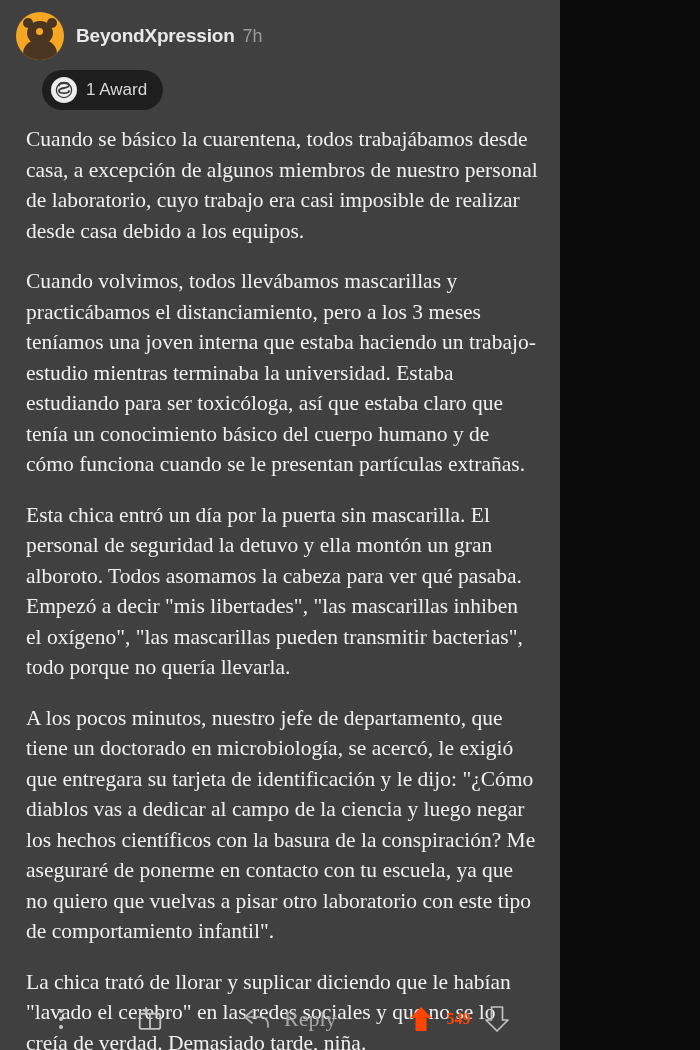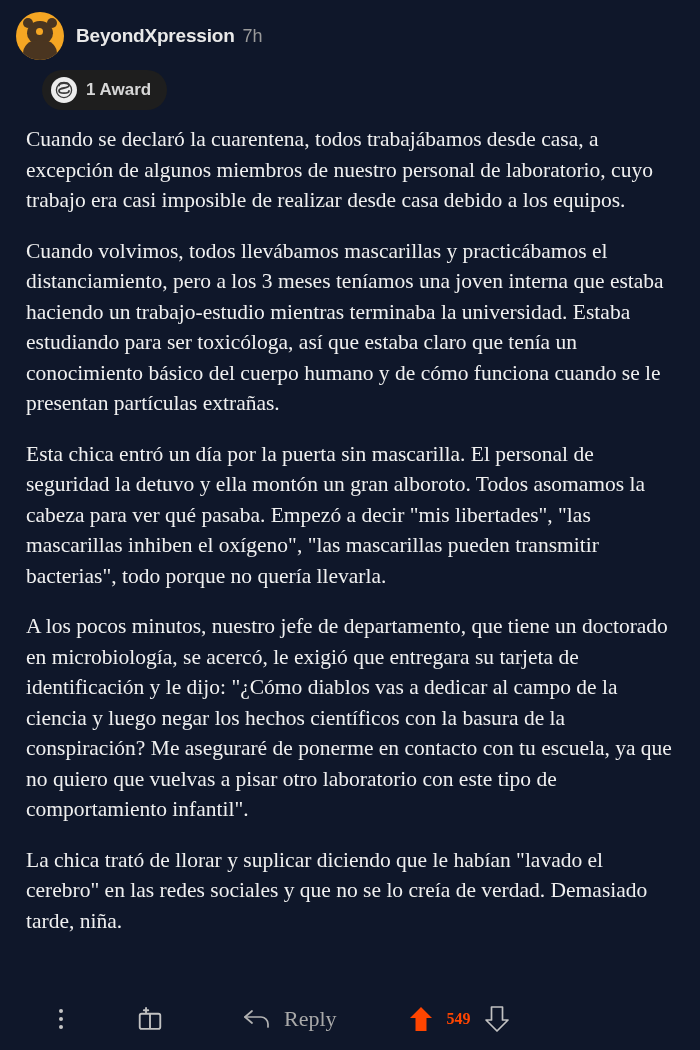--- a/index.html
+++ b/index.html
@@ -9,23 +9,23 @@
   }
   body {
     width: 700px;
     height: 1050px;
     font-family: "Liberation Sans", sans-serif;
     color: #e6e6e6;
     overflow: hidden;
   }
   .post {
     position: relative;
-    width: 700px;
+    width: 560px;
     height: 1050px;
-    background: #0f172a;
+    background: #404040;
     box-sizing: border-box;
     padding: 0;
   }
 
   
   .header {
     display: flex;
     align-items: center;
     padding: 12px 16px 4px 16px;
     gap: 12px;
@@ -92,21 +92,20 @@
   .award-row {
     padding: 6px 16px 10px 42px;
   }
   .award-pill {
     display: inline-flex;
     align-items: center;
     gap: 9px;
     background: #1e1e1e;
     border-radius: 20px;
     padding: 7px 16px 7px 9px;
-    font-weight: bold;
   }
   .award-icon {
     width: 26px;
     height: 26px;
     border-radius: 50%;
     background: #ededed;
     display: flex;
     align-items: center;
     justify-content: center;
   }
@@ -210,21 +209,21 @@
         <svg width="18" height="18" viewBox="0 0 18 18">
           <path d="M4 4.5 C4 2.8 6 2 9 2 C12 2 14 2.8 14 4.5 C14 6 12 6.5 9 7 C6 7.5 4 8.2 4 9.8 C4 11.5 6 12.2 9 12.2 C12 12.2 14 11.4 14 9.8" fill="none" stroke="#3a3a3a" stroke-width="1.8" stroke-linecap="round"></path>
           <circle cx="9" cy="9" r="7.6" fill="none" stroke="#3a3a3a" stroke-width="1.3"></circle>
         </svg>
       </span>
       <span class="award-label">1 Award</span>
     </div>
   </div>
 
   <div class="body-text">
-    <p>Cuando se declaró la cuarentena, todos trabajábamos desde casa, a excepción de algunos miembros de nuestro personal de laboratorio, cuyo trabajo era casi imposible de realizar desde casa debido a los equipos.</p>
+    <p>Cuando se básico la cuarentena, todos trabajábamos desde casa, a excepción de algunos miembros de nuestro personal de laboratorio, cuyo trabajo era casi imposible de realizar desde casa debido a los equipos.</p>
     <p>Cuando volvimos, todos llevábamos mascarillas y practicábamos el distanciamiento, pero a los 3 meses teníamos una joven interna que estaba haciendo un trabajo-estudio mientras terminaba la universidad. Estaba estudiando para ser toxicóloga, así que estaba claro que tenía un conocimiento básico del cuerpo humano y de cómo funciona cuando se le presentan partículas extrañas.</p>
     <p>Esta chica entró un día por la puerta sin mascarilla. El personal de seguridad la detuvo y ella montón un gran alboroto. Todos asomamos la cabeza para ver qué pasaba. Empezó a decir "mis libertades", "las mascarillas inhiben el oxígeno", "las mascarillas pueden transmitir bacterias", todo porque no quería llevarla.</p>
     <p>A los pocos minutos, nuestro jefe de departamento, que tiene un doctorado en microbiología, se acercó, le exigió que entregara su tarjeta de identificación y le dijo: "¿Cómo diablos vas a dedicar al campo de la ciencia y luego negar los hechos científicos con la basura de la conspiración? Me aseguraré de ponerme en contacto con tu escuela, ya que no quiero que vuelvas a pisar otro laboratorio con este tipo de comportamiento infantil".</p>
     <p>La chica trató de llorar y suplicar diciendo que le habían "lavado el cerebro" en las redes sociales y que no se lo creía de verdad. Demasiado tarde, niña.</p>
   </div>
 
   <div class="footer">
     <div class="icon-btn dots">
       <i></i>
         <i></i>

